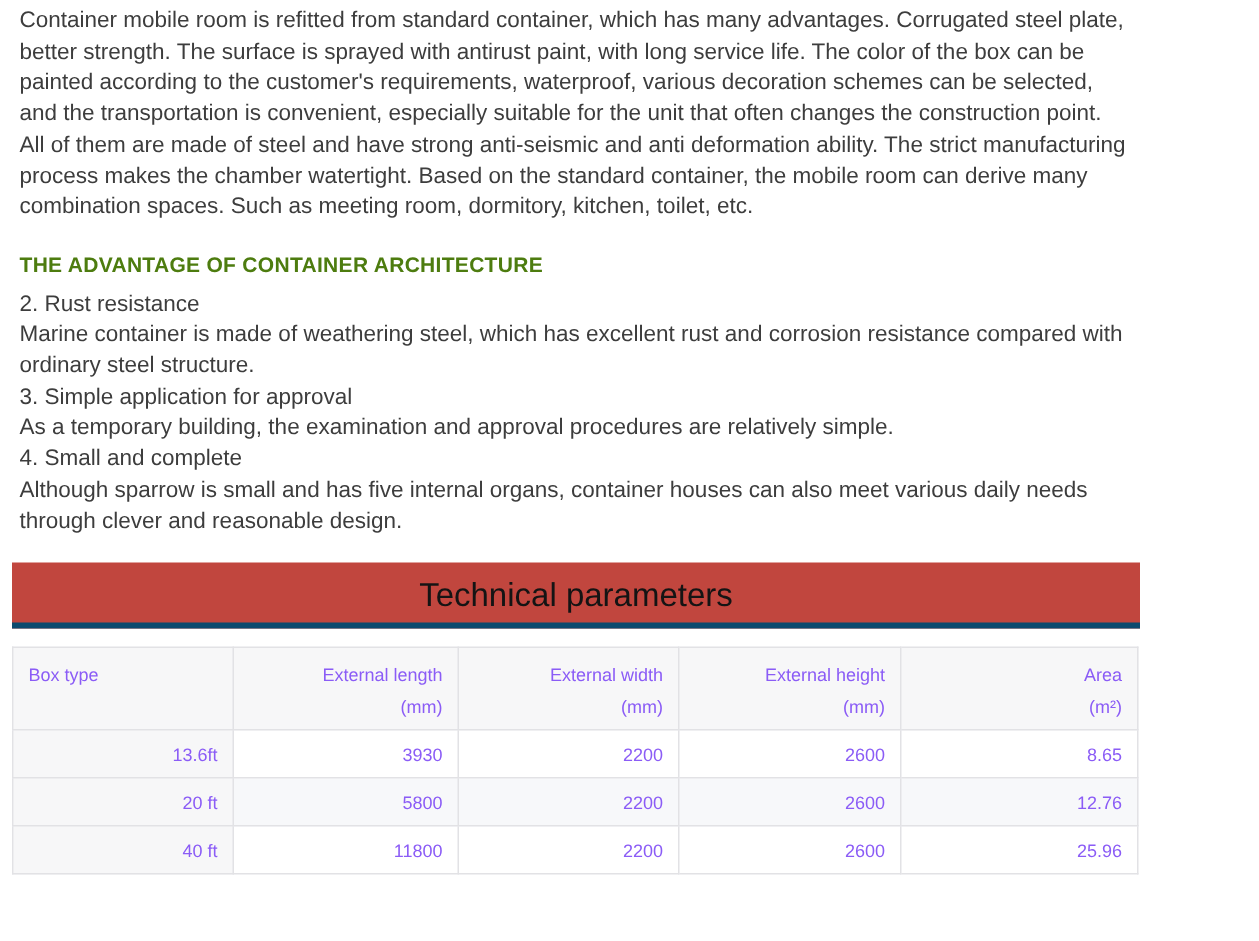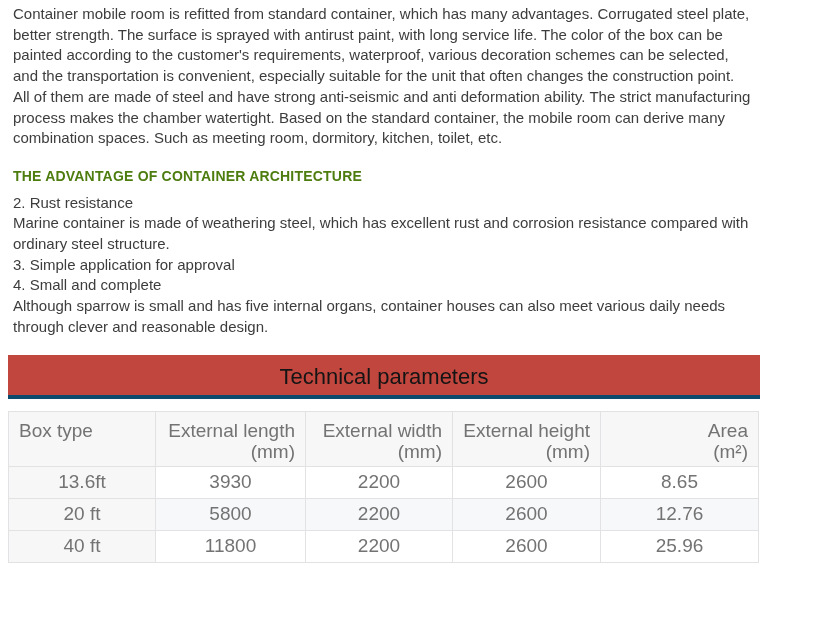--- a/index.html
+++ b/index.html
@@ -42,28 +42,28 @@
   .banner-title {
     line-height: 44px;
     font-size: 22px;
     color: #141414;
   }
   table.params {
     margin-left: 8px;
     width: 750px;
     border-collapse: collapse;
     table-layout: fixed;
-    font-size: 19px;
-    color: #737373;
+    font-size: 12px;
+    color: #8b5cf6;
     padding-left: 11px;
   }
   table.params th, table.params td {
     border: 1px solid #e2e2e5;
     font-weight: normal;
-    text-align: center;
+    text-align: right;
   }
   table.params thead th {
     background: #f7f7f8;
     height: 52px;
     vertical-align: top;
     padding: 8px 10px 4px 10px;
     text-align: right;
   }
   table.params thead th.first-col { text-align: left; }
   .th-line { display: block; line-height: 21px; }
@@ -91,20 +91,21 @@
 
     <h3 class="adv-heading">THE ADVANTAGE OF CONTAINER ARCHITECTURE</h3>
 
     <div class="adv-list">
       <div class="adv-item">
         <div>2. Rust resistance</div>
         <div>Marine container is made of weathering steel, which has excellent rust and corrosion resistance compared with ordinary steel structure.</div>
       </div>
       <div class="adv-item">
         <div>3. Simple application for approval</div>
+        <div>As a temporary building, the examination and approval procedures are relatively simple.</div>
       </div>
       <div class="adv-item">
         <div>4. Small and complete</div>
         <div>Although sparrow is small and has five internal organs, container houses can also meet various daily needs through clever and reasonable design.</div>
       </div>
     </div>
   </div>
 
   <div class="banner">
     <div class="banner-title">Technical parameters</div>

